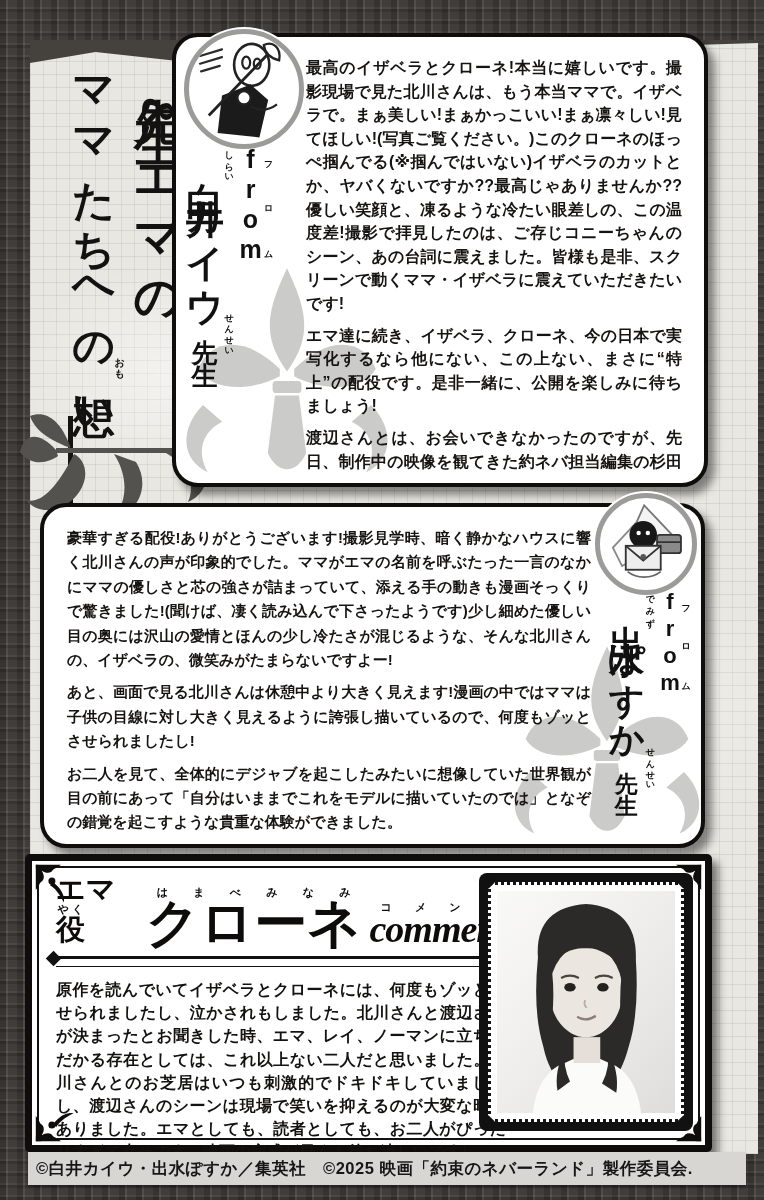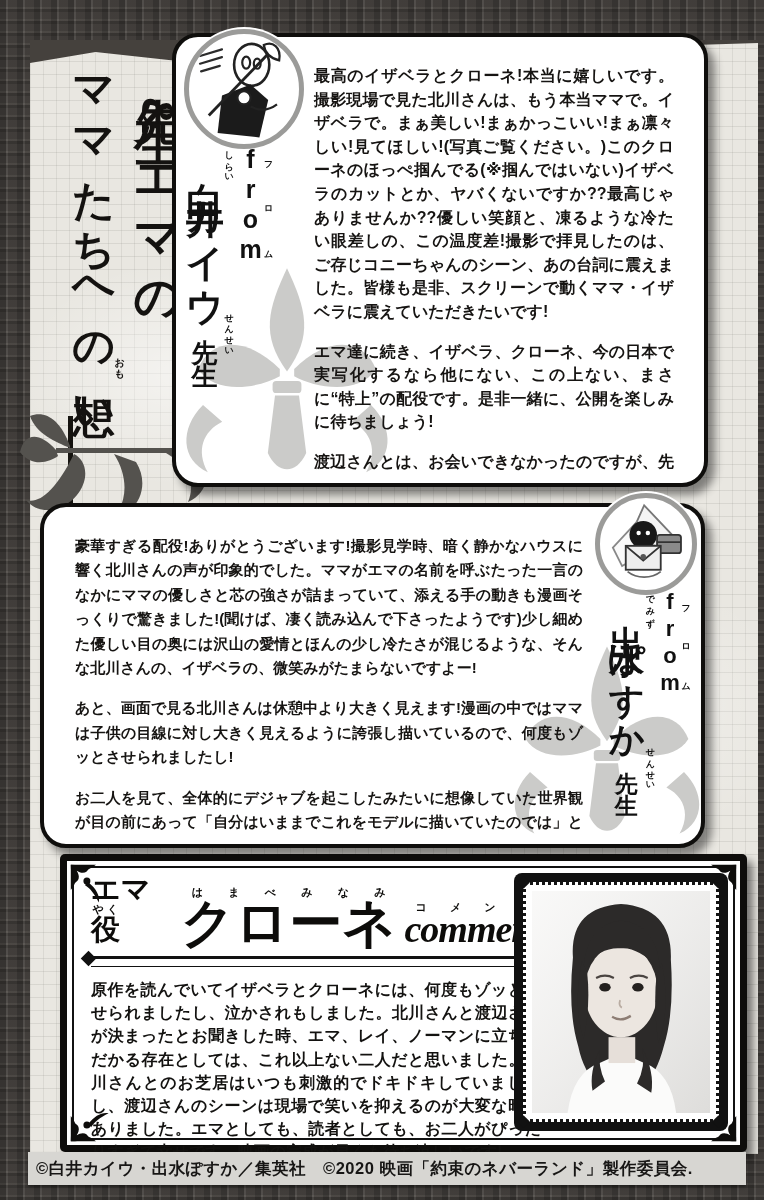--- a/index.html
+++ b/index.html
@@ -52,27 +52,27 @@
   .rail2{right:10px;top:82px;height:252px;}
   .from-word{font-weight:700;font-size:25px;text-orientation:upright;letter-spacing:2px;line-height:1.1;}
   .rail2 .from-word{font-size:22px;}
   .from-name{font-weight:700;font-size:38px;line-height:1.0;letter-spacing:1px;margin-right:2px;}
   .rail2 .from-name{font-size:35px;}
   .hono{font-size:26px;}
   .rail2 .hono{font-size:23px;}
   .rail ruby rt{font-size:9px;font-weight:700;}
 
   .bubble-text{position:absolute;color:#161412;font-weight:700;text-align:justify;overflow:hidden;z-index:2;}
-  .bubble-text p{margin:16px;}
+  .bubble-text p{margin:8px;}
   .t1{left:122px;top:11px;width:392px;height:424px;font-size:16px;line-height:23.6px;}
   .t2{left:15px;top:11px;width:540px;height:316px;font-size:15px;line-height:24.4px;}
 
   
   .comment-box{position:absolute;left:25px;top:854px;width:687px;height:298px;background:#0e0d0b;
-    border-radius:5px;box-shadow:6px 7px 8px rgba(0,0,0,.5);margin-left:35px;}
+    border-radius:5px;box-shadow:6px 7px 8px rgba(0,0,0,.5);}
   .comment-inner{position:absolute;inset:7px;background:#fff;}
   .inner-line{position:absolute;inset:5px;border:2px solid #111;pointer-events:none;}
   .corner{position:absolute;width:42px;height:42px;fill:#0e0d0b;}
   .c-tl{left:1px;top:1px;}
   .c-tr{right:1px;top:1px;transform:rotate(90deg);}
   .c-br{right:1px;bottom:1px;transform:rotate(180deg);}
   .c-bl{left:1px;bottom:1px;transform:rotate(270deg);}
 
   .c-left{position:absolute;left:24px;top:14px;width:450px;}
   .c-header{display:flex;align-items:flex-end;gap:8px;color:#0d0c0a;
@@ -277,15 +277,15 @@
             <path d="M90 136 Q100 142 111 135" stroke="#8d7d74" stroke-width="2.6" fill="none"></path>
             <path d="M124 170 Q138 196 134 218 L118 208 Q128 190 124 170 Z" fill="#2c2a29"></path>
             <path d="M76 172 Q64 196 68 216 L82 206 Q74 190 76 172 Z" fill="#2c2a29"></path>
           </svg>
         </div>
       </div>
     </div>
   </section>
 
   <div class="footer-strip">
-    <span>©白井カイウ・出水ぽすか／集英社　©2020 映画「約束のネバーランド」製作委員会.</span>
+    <span>©白井カイウ・出水ぽすか／集英社　©2025 映画「約束のネバーランド」製作委員会.</span>
   </div>
 </div>
 
 </body></html>

